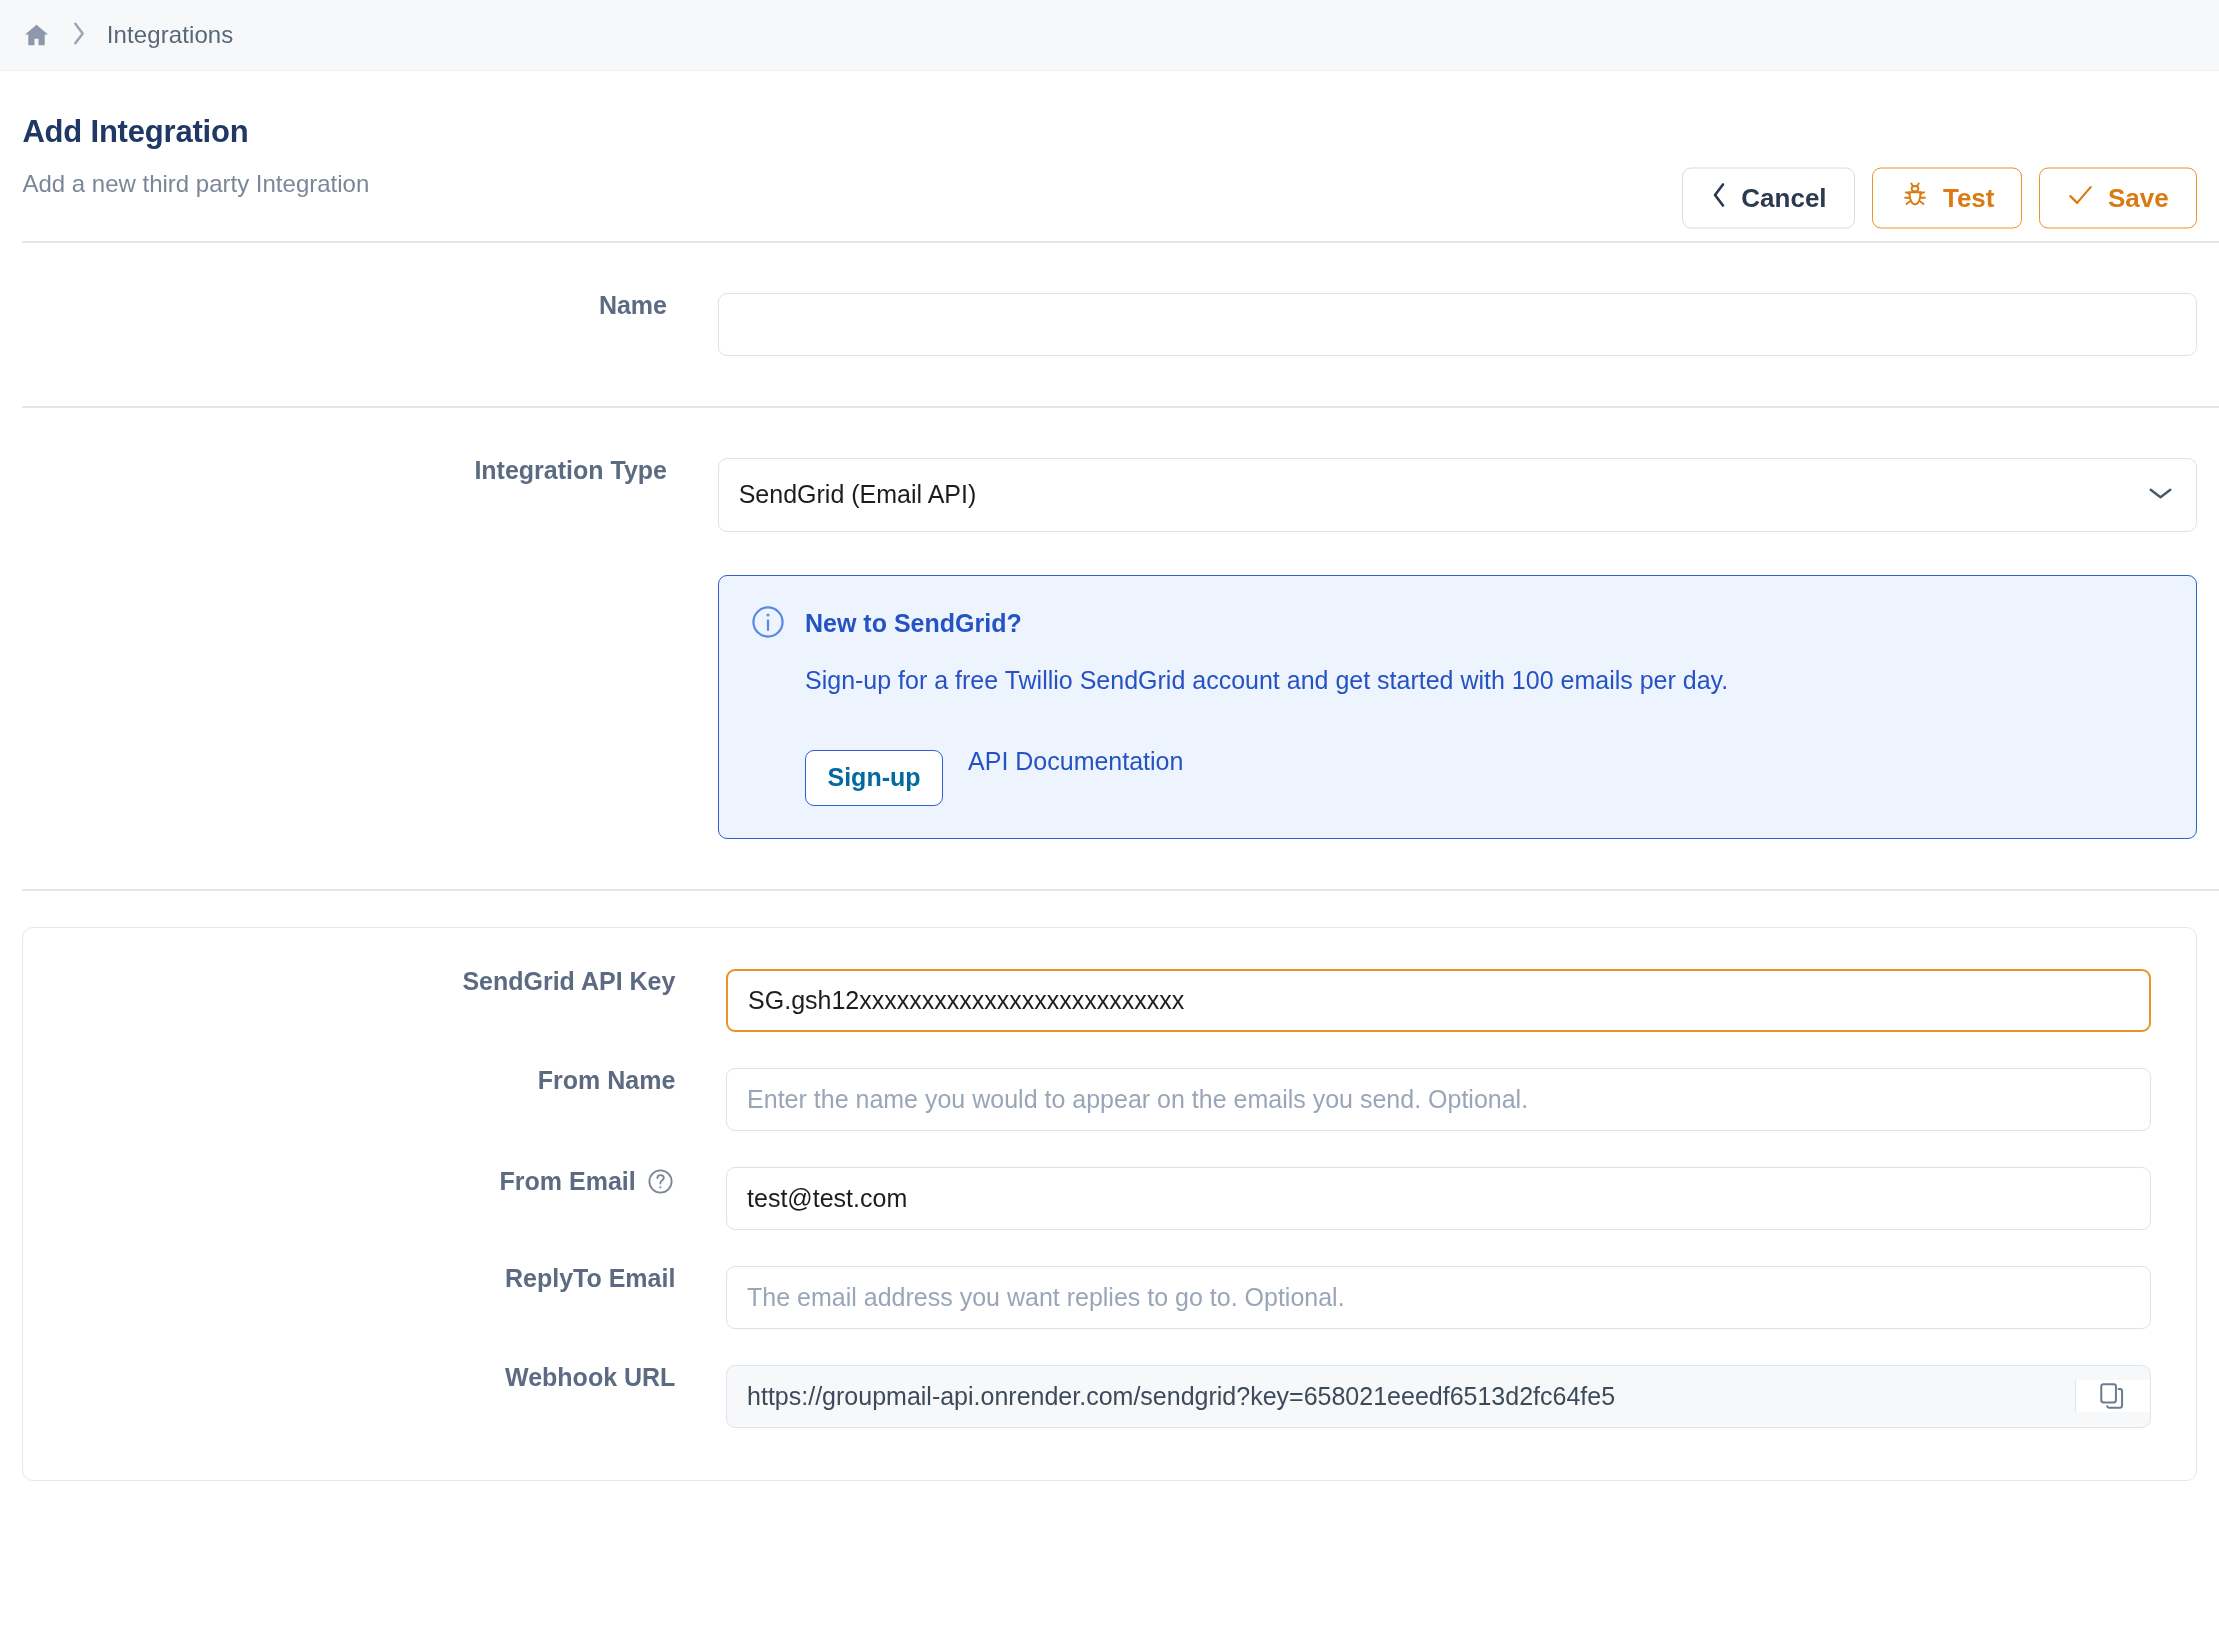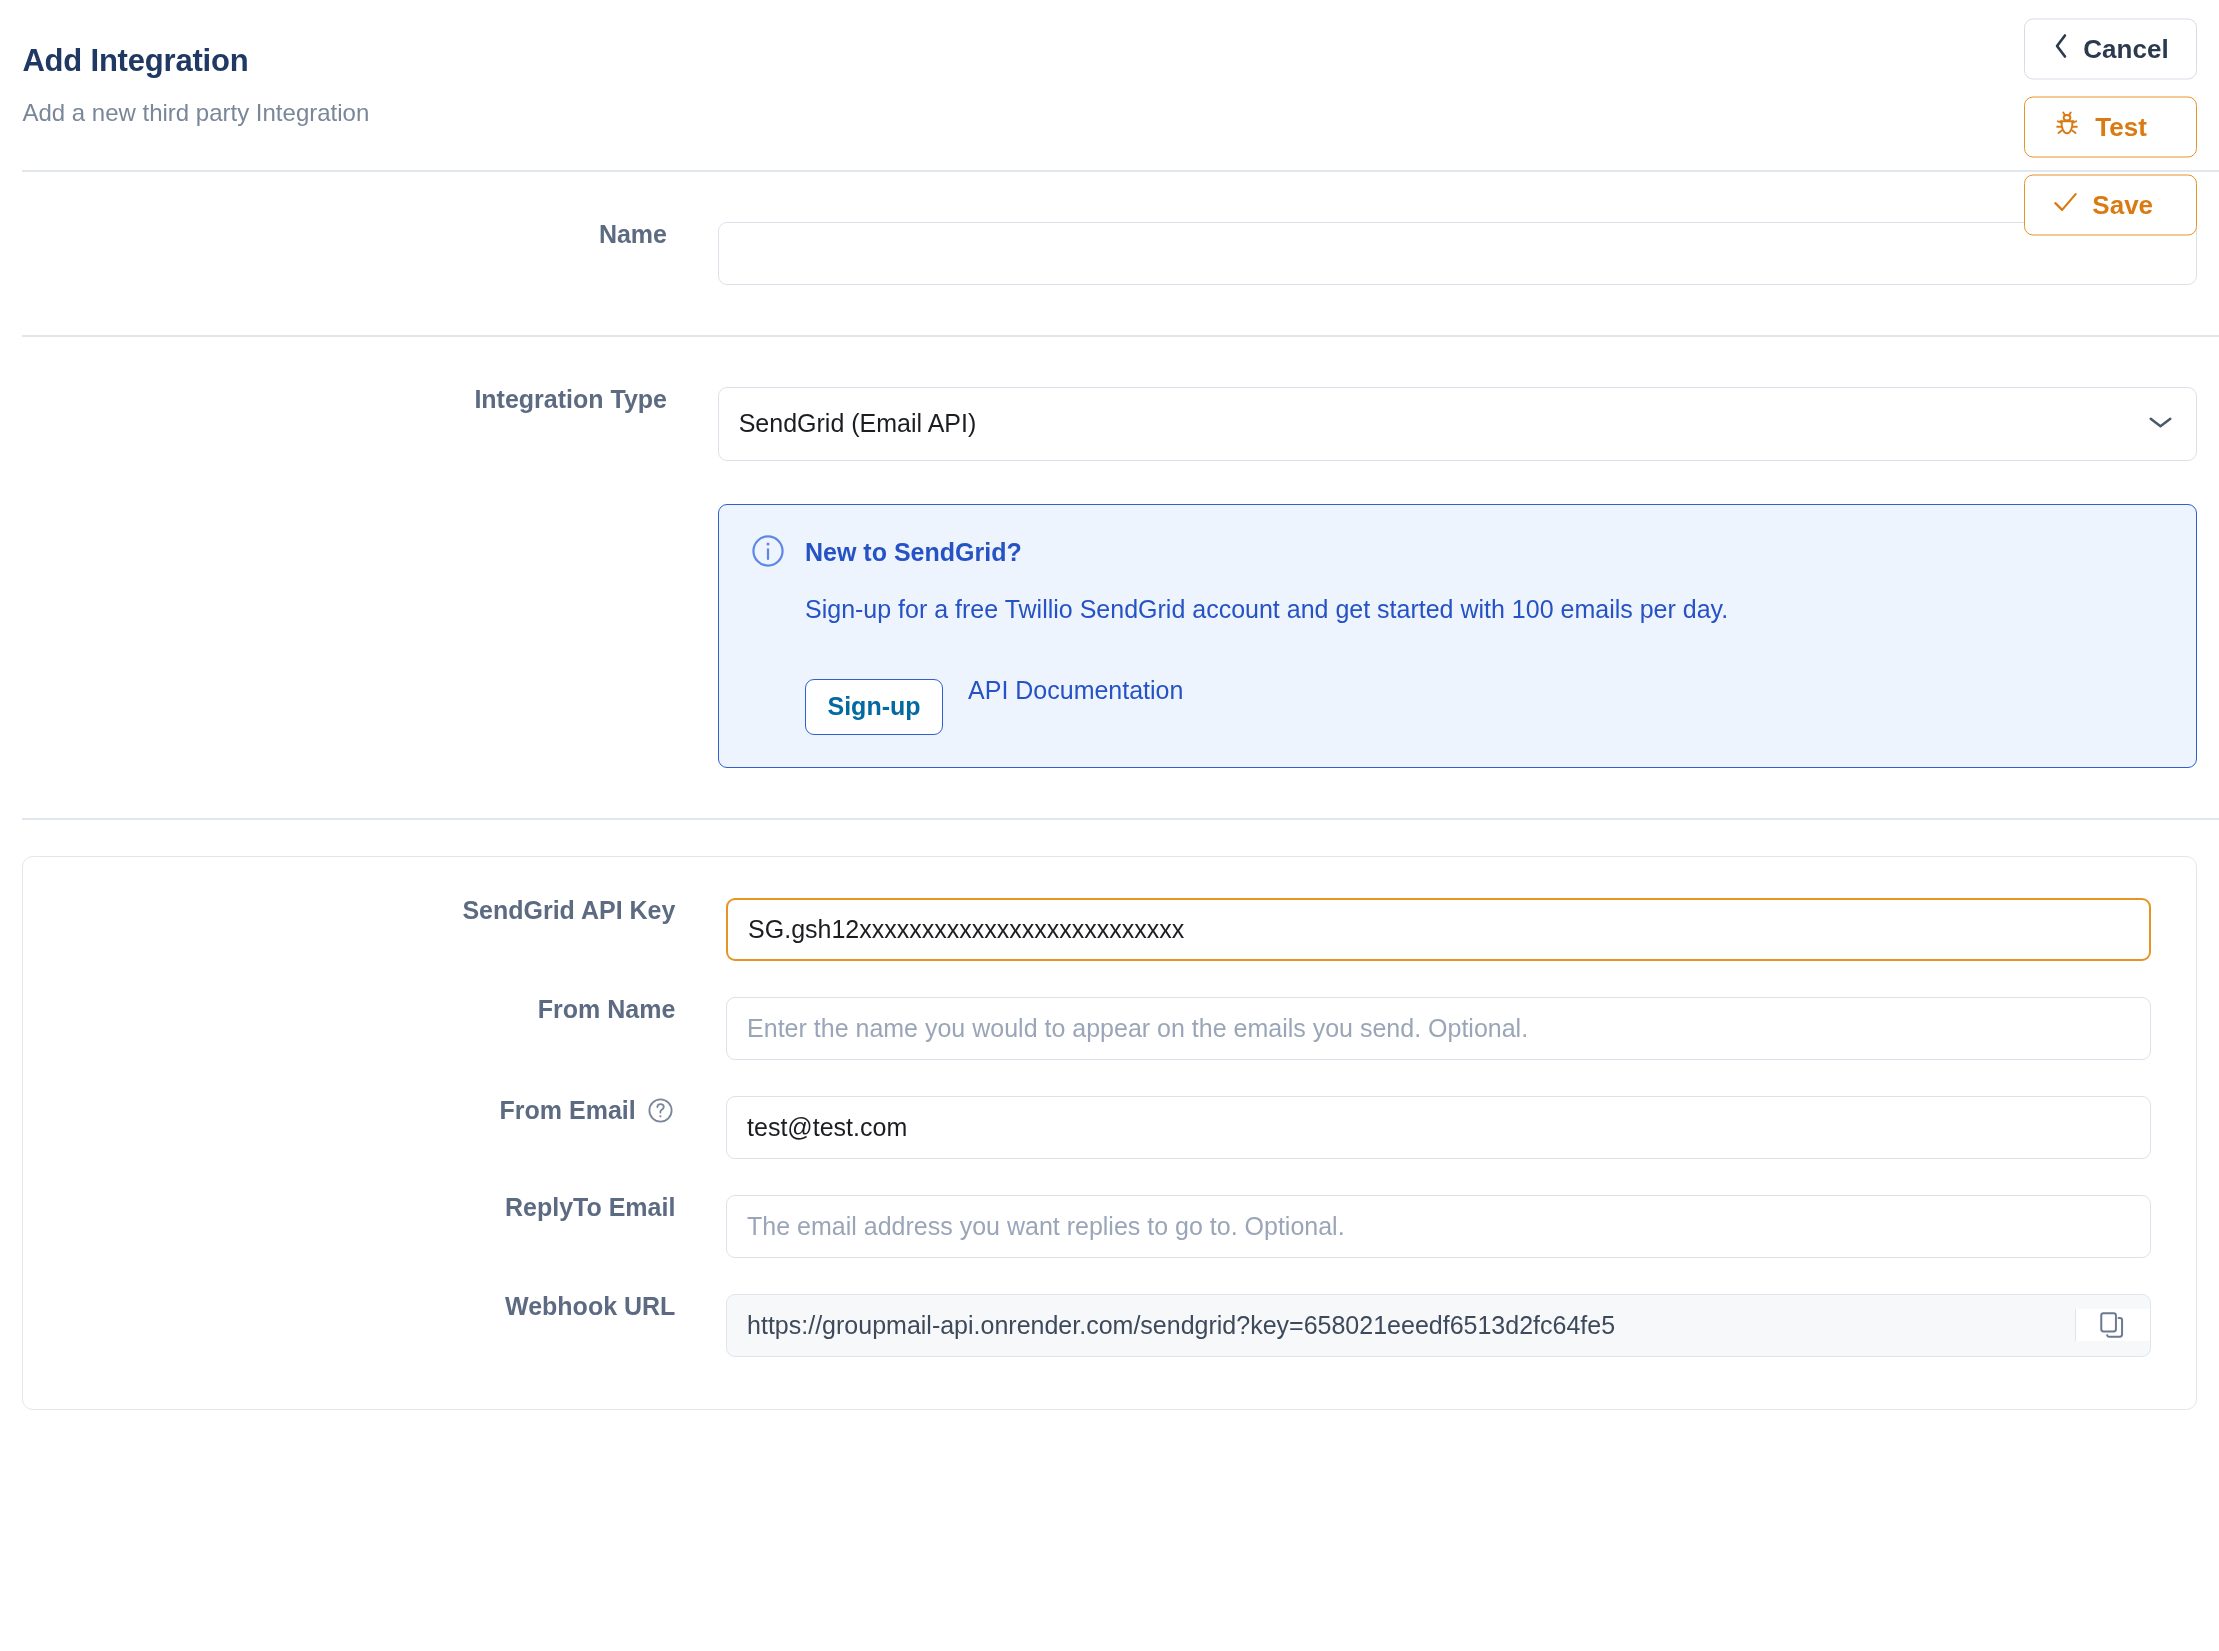--- a/index.html
+++ b/index.html
@@ -47,21 +47,20 @@
     color: #7a8798;
     margin-top: 19.7px;
   }
   .action-group {
     position: absolute;
     top: 127px;
     right: 22.4px;
     display: flex;
     gap: 17px;
     transform: translateY(-50%);
-    flex-direction: column;
   }
   .btn {
     display: inline-flex;
     align-items: center;
     gap: 13.4px;
     height: 61px;
     padding: 0 27px;
     border-radius: 9px;
     background: #ffffff;
     font-size: 26px;
@@ -240,20 +239,33 @@
     margin-top: 23px;
   }
   .spacer-40 { height: 36px; }
   .spacer-56 { height: 50px; }
 </style>
 </head>
 <body>
 
 <div class="page">
 
+  <div class="breadcrumb-bar">
+    <span class="home-icon">
+      <svg width="29" height="29" viewBox="0 0 24 24" fill="#8d99ab">
+        <path d="M12 3L2.5 11.2h2.7V20h5.1v-5.3h3.4V20h5.1v-8.8h2.7z"></path>
+      </svg>
+    </span>
+    <span class="chev-sep">
+      <svg width="16" height="27" viewBox="0 0 12 22" fill="none" stroke="#9aa5b4" stroke-width="2" stroke-linecap="round" stroke-linejoin="round">
+        <polyline points="3,3 9,11 3,19"></polyline>
+      </svg>
+    </span>
+    <span class="crumb-text">Integrations</span>
+  </div>
 
   <div class="title-row">
     <div class="page-title">Add Integration</div>
     <div class="page-subtitle">Add a new third party Integration</div>
 
     <div class="action-group">
       <div class="btn btn-cancel">
         <span>
           <svg width="18" height="29" viewBox="0 0 12 22" fill="none" stroke="#2c3a4f" stroke-width="2" stroke-linecap="round" stroke-linejoin="round">
             <polyline points="9,3 3,11 9,19"></polyline>

